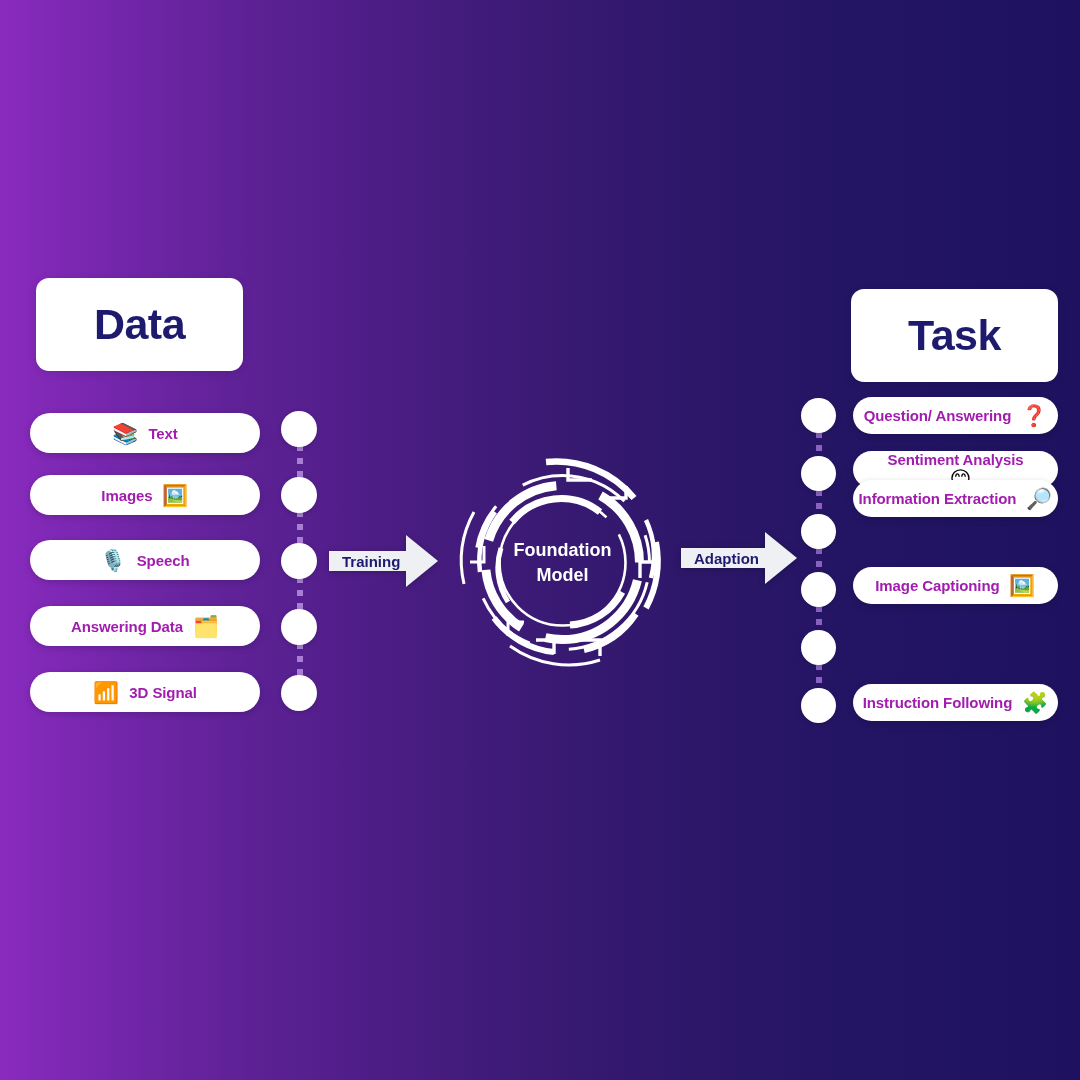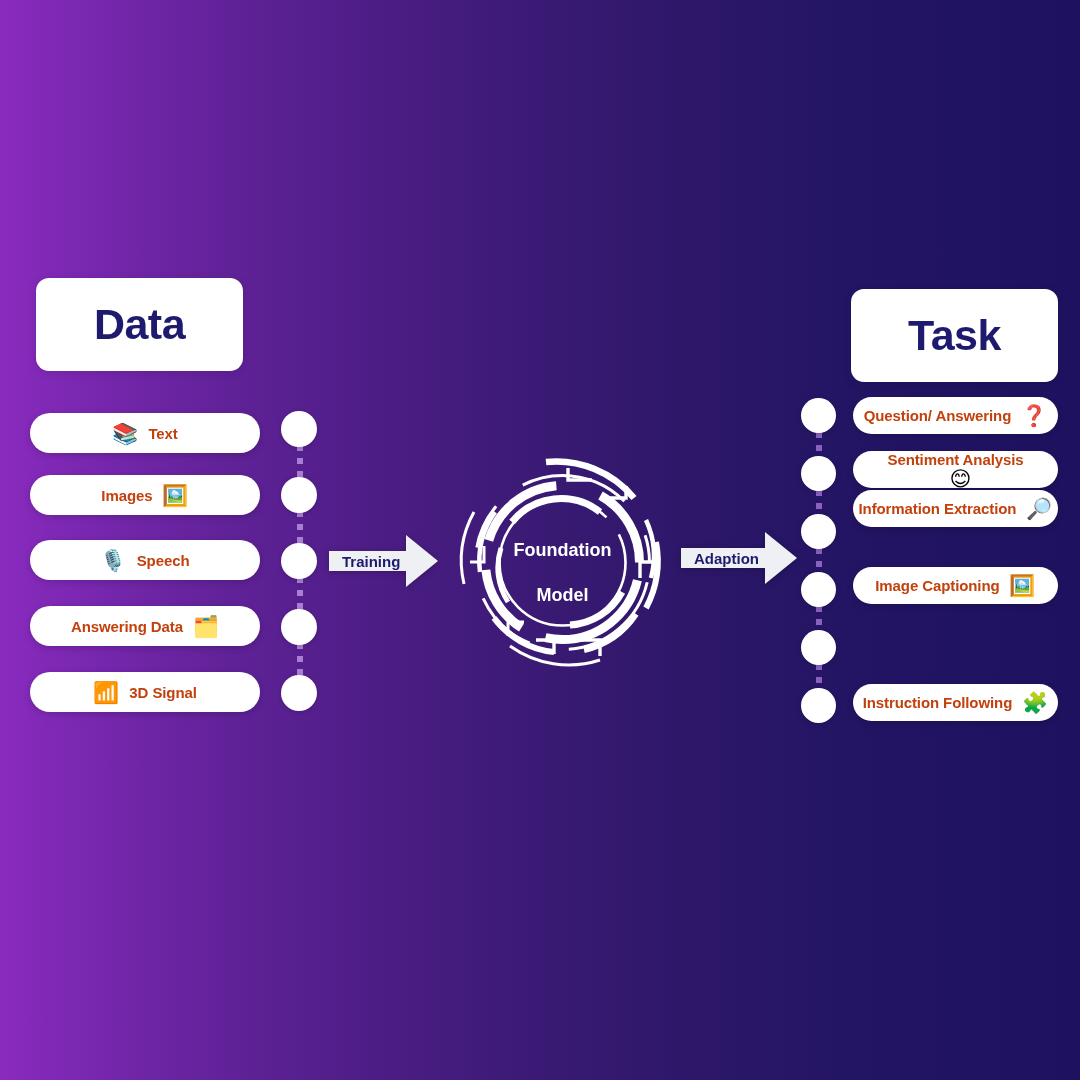--- a/index.html
+++ b/index.html
@@ -50,21 +50,21 @@
     position: absolute;
     background: #ffffff;
     border-radius: 40px;
     display: flex;
     align-items: center;
     justify-content: center;
     box-shadow: 0 2px 7px rgba(0,0,0,0.18);
     box-sizing: border-box;
   }
   .pill .pill-label {
-    color: #c2410c;
+    color: #a21caf;
     font-weight: bold;
     font-size: 15px;
     white-space: nowrap;
     letter-spacing: -0.1px;
   }
   .pill .pill-icon {
     font-size: 21px;
     line-height: 1;
     display: inline-block;
   }
@@ -144,21 +144,20 @@
     align-items: center;
     justify-content: center;
     pointer-events: none;
   }
   #fm-text span {
     color: #ffffff;
     font-weight: bold;
     font-size: 18px;
     line-height: 1.35;
     text-align: center;
-    margin-top: 20px;
   }
 </style>
 </head>
 <body>
 
 <div id="stage">
 
   <div class="header-box" id="data-header">
     <span>Data</span>
   </div>
@@ -267,21 +266,21 @@
   </div>
 
   <div class="pill pill-right icon-right" style="top:397px;">
     <span class="pill-label">Question/ Answering</span>
     <span class="pill-icon">❓</span>
   </div>
   <div class="pill pill-right icon-right" style="top:451px;flex-direction:column;">
     <span class="pill-label">Sentiment Analysis</span>
     <span class="pill-icon">😊</span>
   </div>
-  <div class="pill pill-right icon-right" style="top:490px;">
+  <div class="pill pill-right icon-right" style="top:480px;">
     <span class="pill-label">Information Extraction</span>
     <span class="pill-icon">🔎</span>
   </div>
   <div class="pill pill-right icon-right" style="top:567px;">
     <span class="pill-label">Image Captioning</span>
     <span class="pill-icon">🖼️</span>
   </div>
   <div class="pill pill-right icon-right" style="top:684px;">
     <span class="pill-label">Instruction Following</span>
     <span class="pill-icon">🧩</span>

